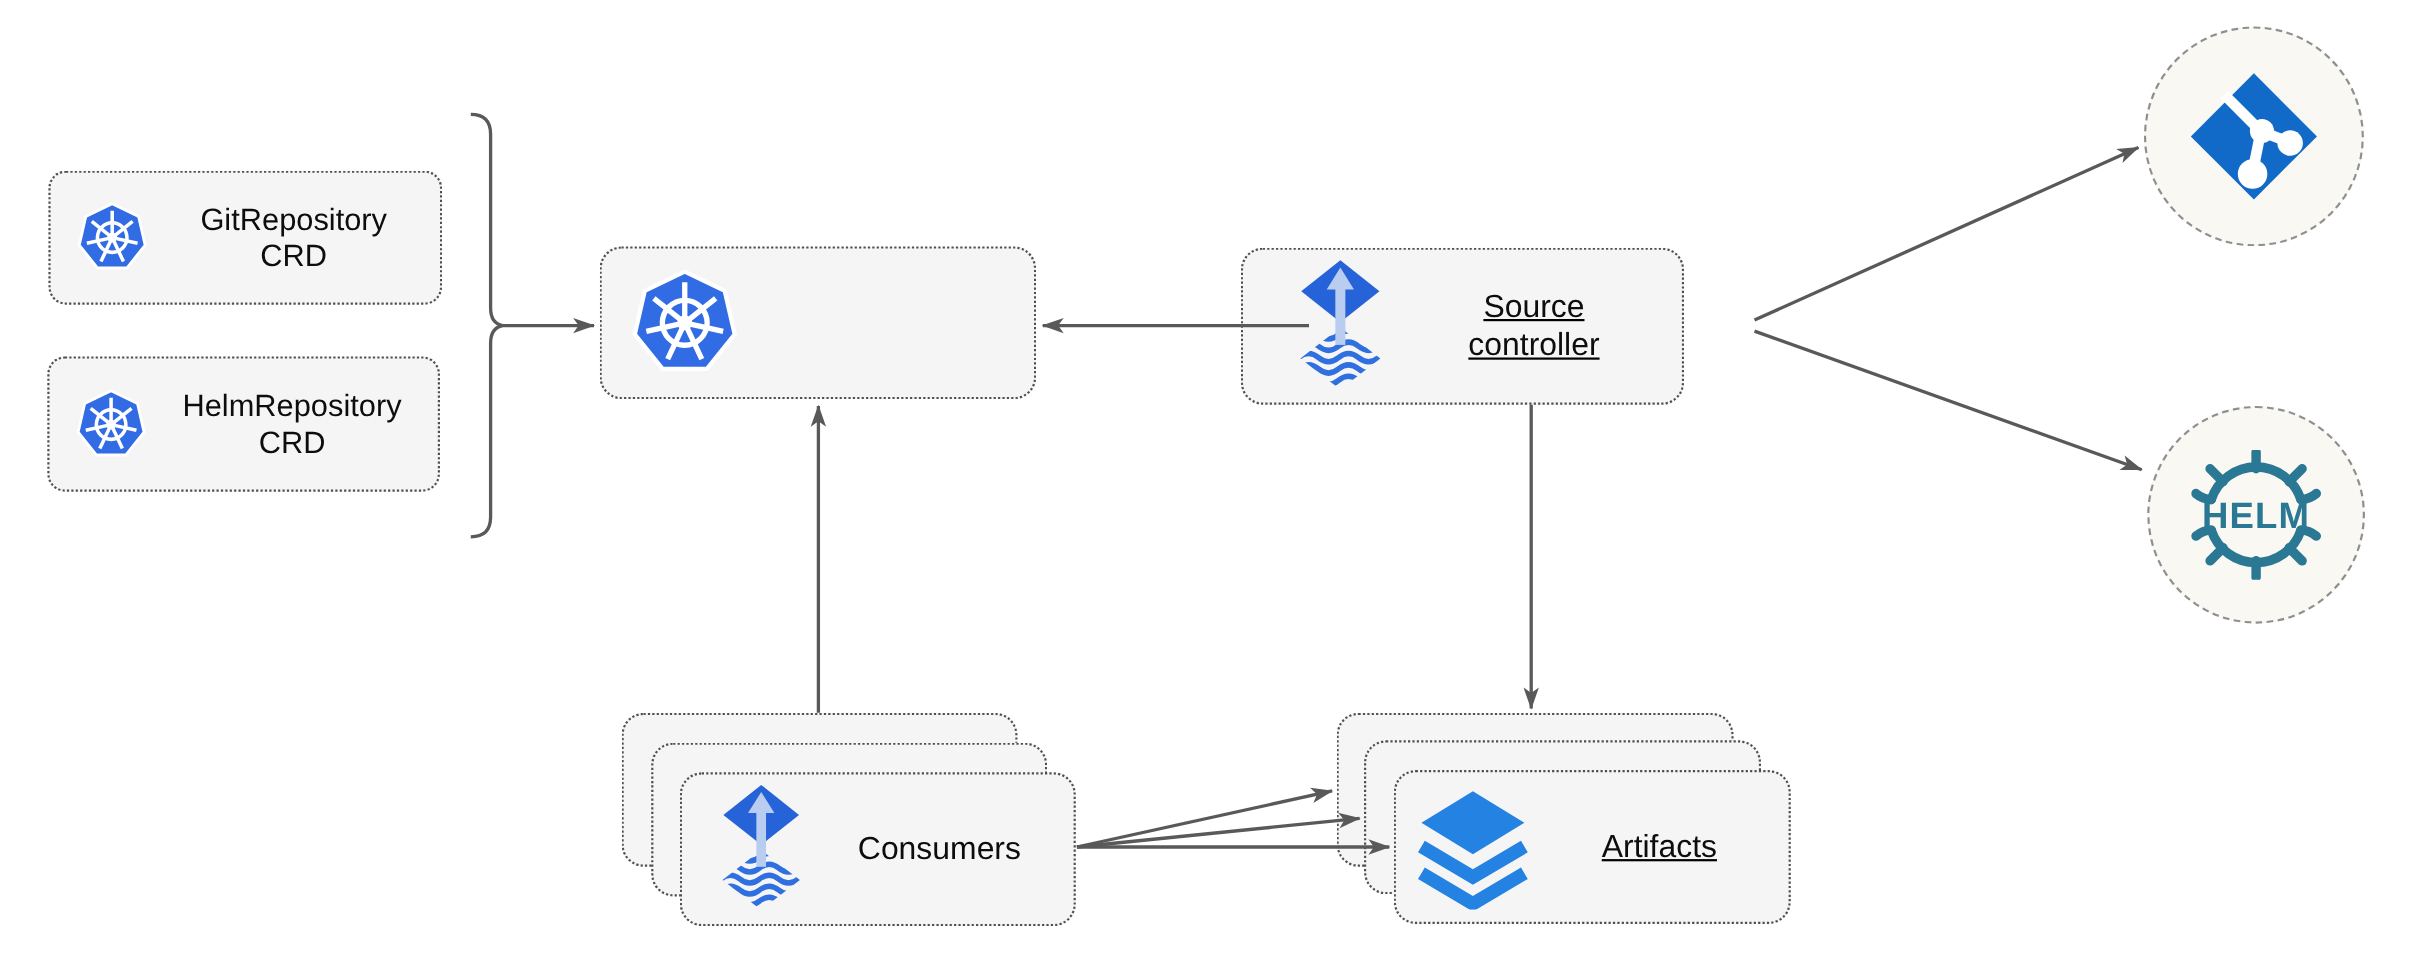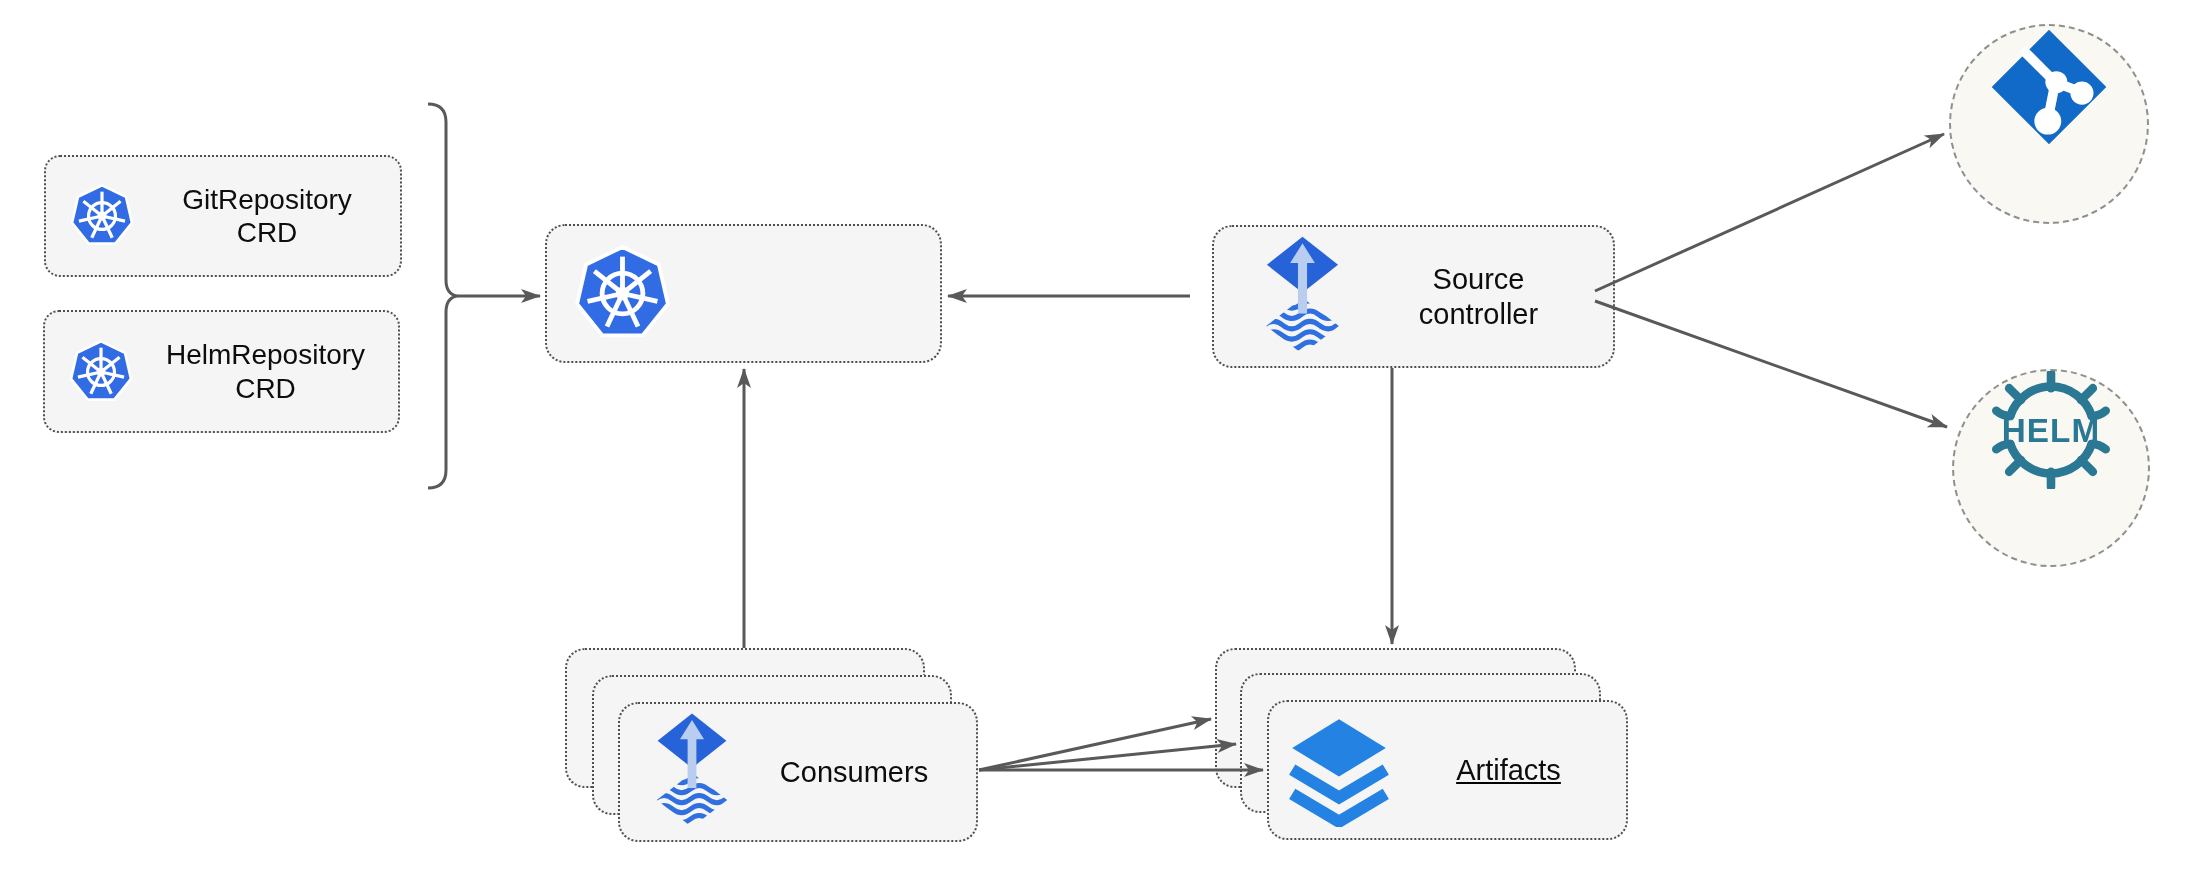--- a/index.html
+++ b/index.html
@@ -25,21 +25,21 @@
     flex:1;text-align:center;color:var(--label-color);
     font-size:29px;line-height:1.18;white-space:pre-line;
   }
   .node .label.small{font-size:28px;}
   .node .icon{flex:0 0 auto;display:block;}
   .circle-node{
     position:absolute;box-sizing:border-box;z-index:1;
     background:var(--circle-fill);
     border:2.5px dashed var(--circle-border);
     border-radius:50%;
-    display:flex;justify-content:center;
+    display:flex;align-items:center;justify-content:center;
   }
   svg text{font-family:"Liberation Sans",sans-serif;}
 </style>
 </head>
 <body>
 
 <svg width="0" height="0" style="position:absolute" aria-hidden="true">
   <defs>
     <symbol id="sym-k8s" viewBox="0 0 100 100">
       <polygon points="50,2 87.5,20.1 96.8,60.7 70.8,93.2 29.2,93.2 3.2,60.7 12.5,20.1" style="fill:var(--kubernetes-blue);stroke:#ffffff;stroke-width:4;stroke-linejoin:round"></polygon>
@@ -102,35 +102,35 @@
   </svg>
 
   <div class="node" style="left:44px;top:155px;width:358px;height:122px;padding-left:24px;border-radius:16px;">
     <svg class="icon" width="64" height="64">
       <use href="#sym-k8s"></use>
       </svg>
     <div class="label small">GitRepository
 CRD</div>
   </div>
 
-  <div class="node" style="left:43px;top:310px;width:357px;height:123px;padding-left:24px;border-radius:16px;">
+  <div class="node" style="left:43px;top:324px;width:357px;height:123px;padding-left:24px;border-radius:16px;">
     <svg class="icon" width="64" height="64">
       <use href="#sym-k8s"></use>
       </svg>
     <div class="label small">HelmRepository
 CRD</div>
   </div>
 
   <div class="node" style="left:545px;top:224px;width:397px;height:139px;padding-left:27px;">
     <svg class="icon" width="97" height="97">
       <use href="#sym-k8s"></use>
       </svg>
   </div>
 
-  <div class="node" style="left:1212px;top:225px;width:403px;height:143px;padding-left:47px;">
+  <div class="node" style="left:1128px;top:225px;width:403px;height:143px;padding-left:47px;text-decoration:underline;">
     <svg class="icon" width="83" height="124">
       <use href="#sym-flux"></use>
       </svg>
     <div class="label">Source
 controller</div>
   </div>
 
   <div class="stackbox" style="left:565px;top:648px;width:360px;height:140px;"></div>
   <div class="stackbox" style="left:592px;top:675px;width:360px;height:140px;"></div>
   <div class="node" style="left:618px;top:702px;width:360px;height:140px;padding-left:32px;">

